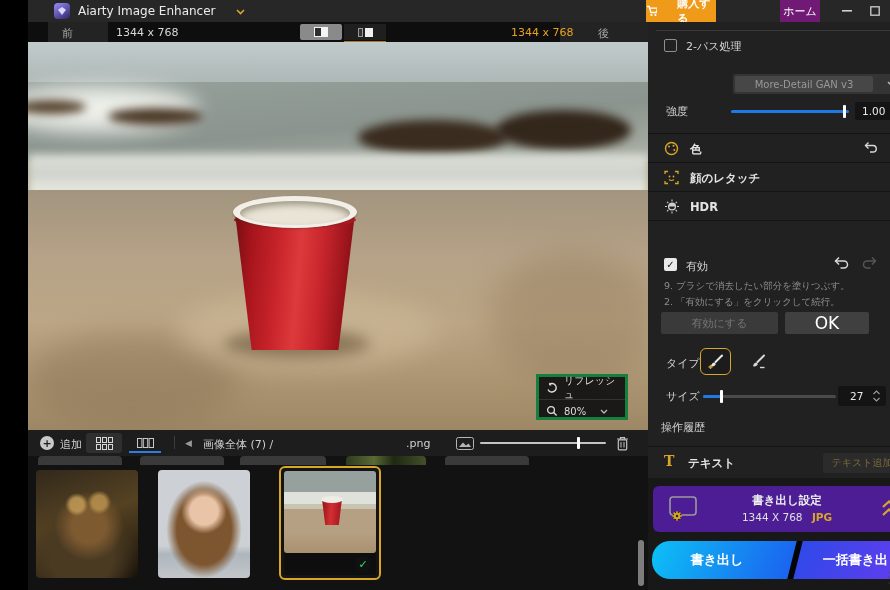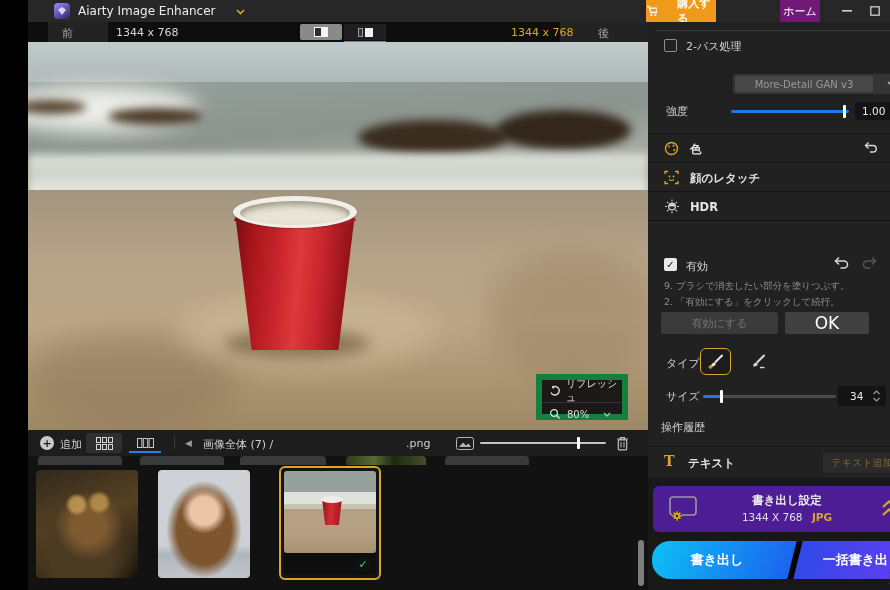--- a/index.html
+++ b/index.html
@@ -49,21 +49,21 @@
   .cup-band { position:absolute; left:1px; top:17px; width:122px; height:14px; border-radius:50%;
           background:linear-gradient(95deg,#7a0f12,#c01e26 30%,#e34a49 55%,#b01a21 85%); opacity:.9; }
   .cup-rim { position:absolute; left:0; top:0; width:124px; height:32px; border-radius:50%;
           background:#f1efe8; box-shadow:0 1px 2px rgba(60,40,30,.35); }
   .cup-rim-in { position:absolute; left:7px; top:5px; width:110px; height:24px; border-radius:50%;
           background:radial-gradient(ellipse at 50% 65%, #e9e4d6 55%, #d9d2bf 100%);
           box-shadow:inset 0 4px 6px rgba(110,100,80,.55); }
 
   
   .ov-box { left:508px; top:332px; width:92px; height:46px; background:rgba(18,18,18,.94);
-            border:6px solid #15803d; }
+            border:3px solid #15803d; }
   .ov-row { position:relative; height:22px; display:flex; align-items:center; gap:6px;
             padding-left:7px; color:#dcdcdc; font-size:10px; }
   .ov-sep { height:1px; background:#333; }
 
   
   .film-toolbar { left:0; top:430px; width:620px; height:26px; background:#1d1d1d; }
   .plus-circle { left:12px; top:6px; width:14px; height:14px; border-radius:50%;
                  background:#c9c9c9; color:#1d1d1d; font-size:11px; font-weight:bold;
                  display:flex; align-items:center; justify-content:center; line-height:1; }
   .chip { border-radius:3px; display:flex; align-items:center; justify-content:center; }
@@ -404,21 +404,21 @@
         <path d="M7.5 8.5 C5.6 8.5 4.4 10 4 12.3 C6.3 12.8 8.2 12 8.9 10 Z" fill="#d8d8d8"></path>
         <path d="M11 13.5 h4.5" stroke="#d8d8d8" stroke-width="1.4"></path>
         </svg>
     </div>
 
     <div class="abs plabel" style="left:18px;top:367px">サイズ</div>
     <div class="abs" style="left:55px;top:373px;width:133px;height:3px;border-radius:2px;background:#4a4a4a"></div>
     <div class="abs" style="left:55px;top:373px;width:18px;height:3px;border-radius:2px;background:#1F7AE8"></div>
     <div class="abs" style="left:72px;top:368px;width:3px;height:13px;background:#fff;border-radius:1px"></div>
     <div class="abs valuebox" style="left:190px;top:364px;width:48px;height:20px">
-      <span style="margin-left:12px">34</span>
+      <span style="margin-left:12px">27</span>
       <svg style="margin-left:10px" width="7" height="12">
         <path d="M0.5 4 L3.5 1 L6.5 4" stroke="#9a9a9a" stroke-width="1.2" fill="none"></path>
         <path d="M0.5 8 L3.5 11 L6.5 8" stroke="#9a9a9a" stroke-width="1.2" fill="none"></path>
         </svg>
     </div>
     <svg class="abs" style="left:244px;top:366px" width="14" height="13">
       <path d="M4.5 1.5 L1.5 4.5 L4.5 7.5" stroke="#d0d0d0" stroke-width="1.4" fill="none"></path>
       <path d="M1.5 4.5 H9 A3.2 3.2 0 0 1 9 11 H6" stroke="#d0d0d0" stroke-width="1.4" fill="none"></path>
       </svg>
 

